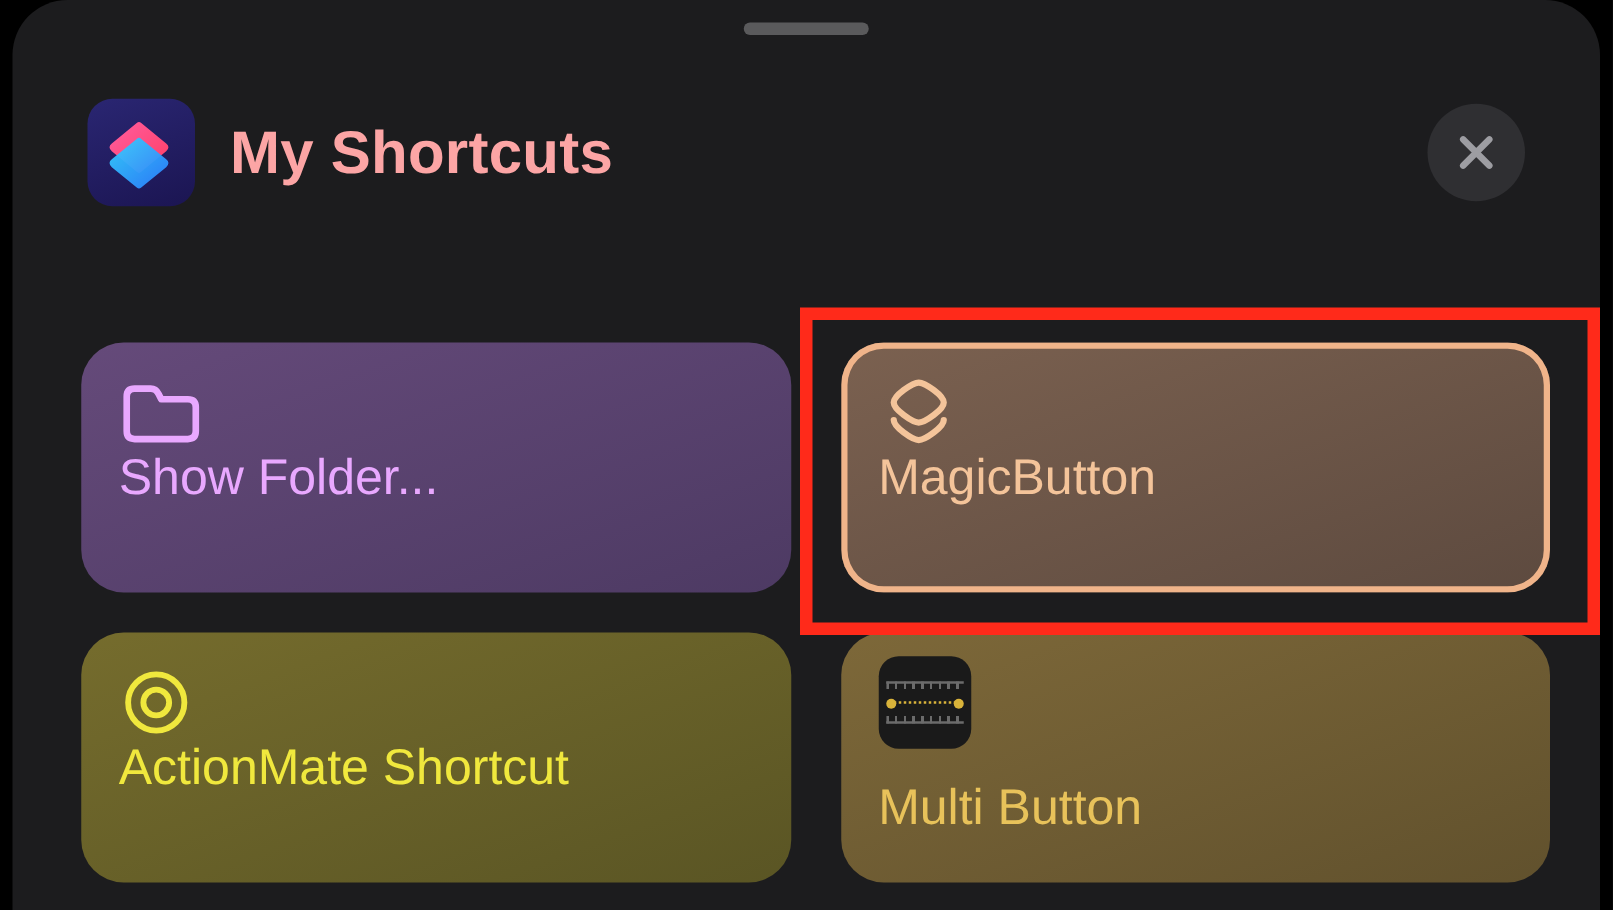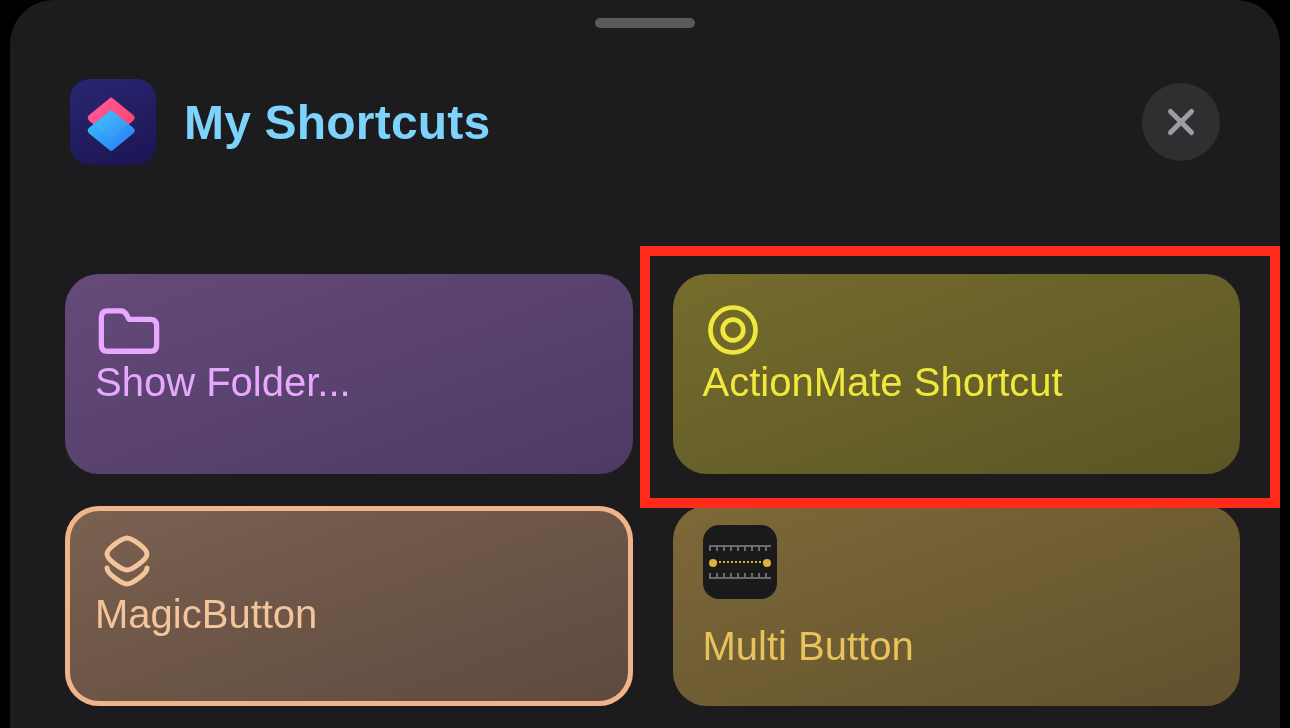--- a/index.html
+++ b/index.html
@@ -44,21 +44,21 @@
     border-radius: 20px;
     background: linear-gradient(160deg, #2a2672 0%, #1b1552 100%);
     display: flex;
     align-items: center;
     justify-content: center;
     flex: 0 0 auto;
   }
   .app-icon svg { width: 58px; height: 58px; }
   .title {
     margin-left: 28px;
-    color: #7dd3fc;
+    color: #fca5a5;
     font-size: 48px;
     font-weight: 600;
     letter-spacing: 0.2px;
   }
   .close-btn {
     margin-left: auto;
     width: 78px;
     height: 78px;
     border-radius: 50%;
     background: #2f2f32;
@@ -190,38 +190,38 @@
 
     <div class="tile tile-purple">
       <div class="icon-slot">
         <svg viewBox="0 0 64 52" width="68" height="56">
           <path class="icon-stroke" d="M6 14 Q6 8 12 8 L24 8 Q28 8 30 12 L32 16 L52 16 Q58 16 58 22 L58 40 Q58 46 52 46 L12 46 Q6 46 6 40 Z" fill="none" stroke-width="5" stroke-linejoin="round"></path>
         </svg>
       </div>
       <div class="label">Show Folder...</div>
     </div>
 
+    <div class="tile tile-brown selected">
+      <div class="icon-slot">
+        <svg viewBox="0 0 64 64" width="64" height="64">
+          <path class="icon-stroke" d="M32 8 Q36 8 44 14 Q52 20 52 24 Q52 28 44 34 Q36 40 32 40 Q28 40 20 34 Q12 28 12 24 Q12 20 20 14 Q28 8 32 8 Z" fill="none" stroke-width="5"></path>
+          <path class="icon-stroke" d="M12 38 Q12 42 20 48 Q28 54 32 54 Q36 54 44 48 Q52 42 52 38" fill="none" stroke-width="5" stroke-linecap="round"></path>
+        </svg>
+      </div>
+      <div class="label">MagicButton</div>
+    </div>
+
     <div class="tile tile-olive">
       <div class="icon-slot">
         <svg viewBox="0 0 64 64" width="60" height="60">
           <circle class="icon-stroke" cx="32" cy="32" r="24" fill="none" stroke-width="5"></circle>
           <circle class="icon-stroke" cx="32" cy="32" r="11" fill="none" stroke-width="5"></circle>
         </svg>
       </div>
       <div class="label">ActionMate Shortcut</div>
-    </div>
-
-    <div class="tile tile-brown selected">
-      <div class="icon-slot">
-        <svg viewBox="0 0 64 64" width="64" height="64">
-          <path class="icon-stroke" d="M32 8 Q36 8 44 14 Q52 20 52 24 Q52 28 44 34 Q36 40 32 40 Q28 40 20 34 Q12 28 12 24 Q12 20 20 14 Q28 8 32 8 Z" fill="none" stroke-width="5"></path>
-          <path class="icon-stroke" d="M12 38 Q12 42 20 48 Q28 54 32 54 Q36 54 44 48 Q52 42 52 38" fill="none" stroke-width="5" stroke-linecap="round"></path>
-        </svg>
-      </div>
-      <div class="label">MagicButton</div>
     </div>
 
     <div class="tile tile-tan">
       <div class="icon-slot">
         <div class="measure-icon">
           <div class="ruler"></div>
           <div class="ticks"></div>
           <div class="midline"></div>
         </div>
       </div>

